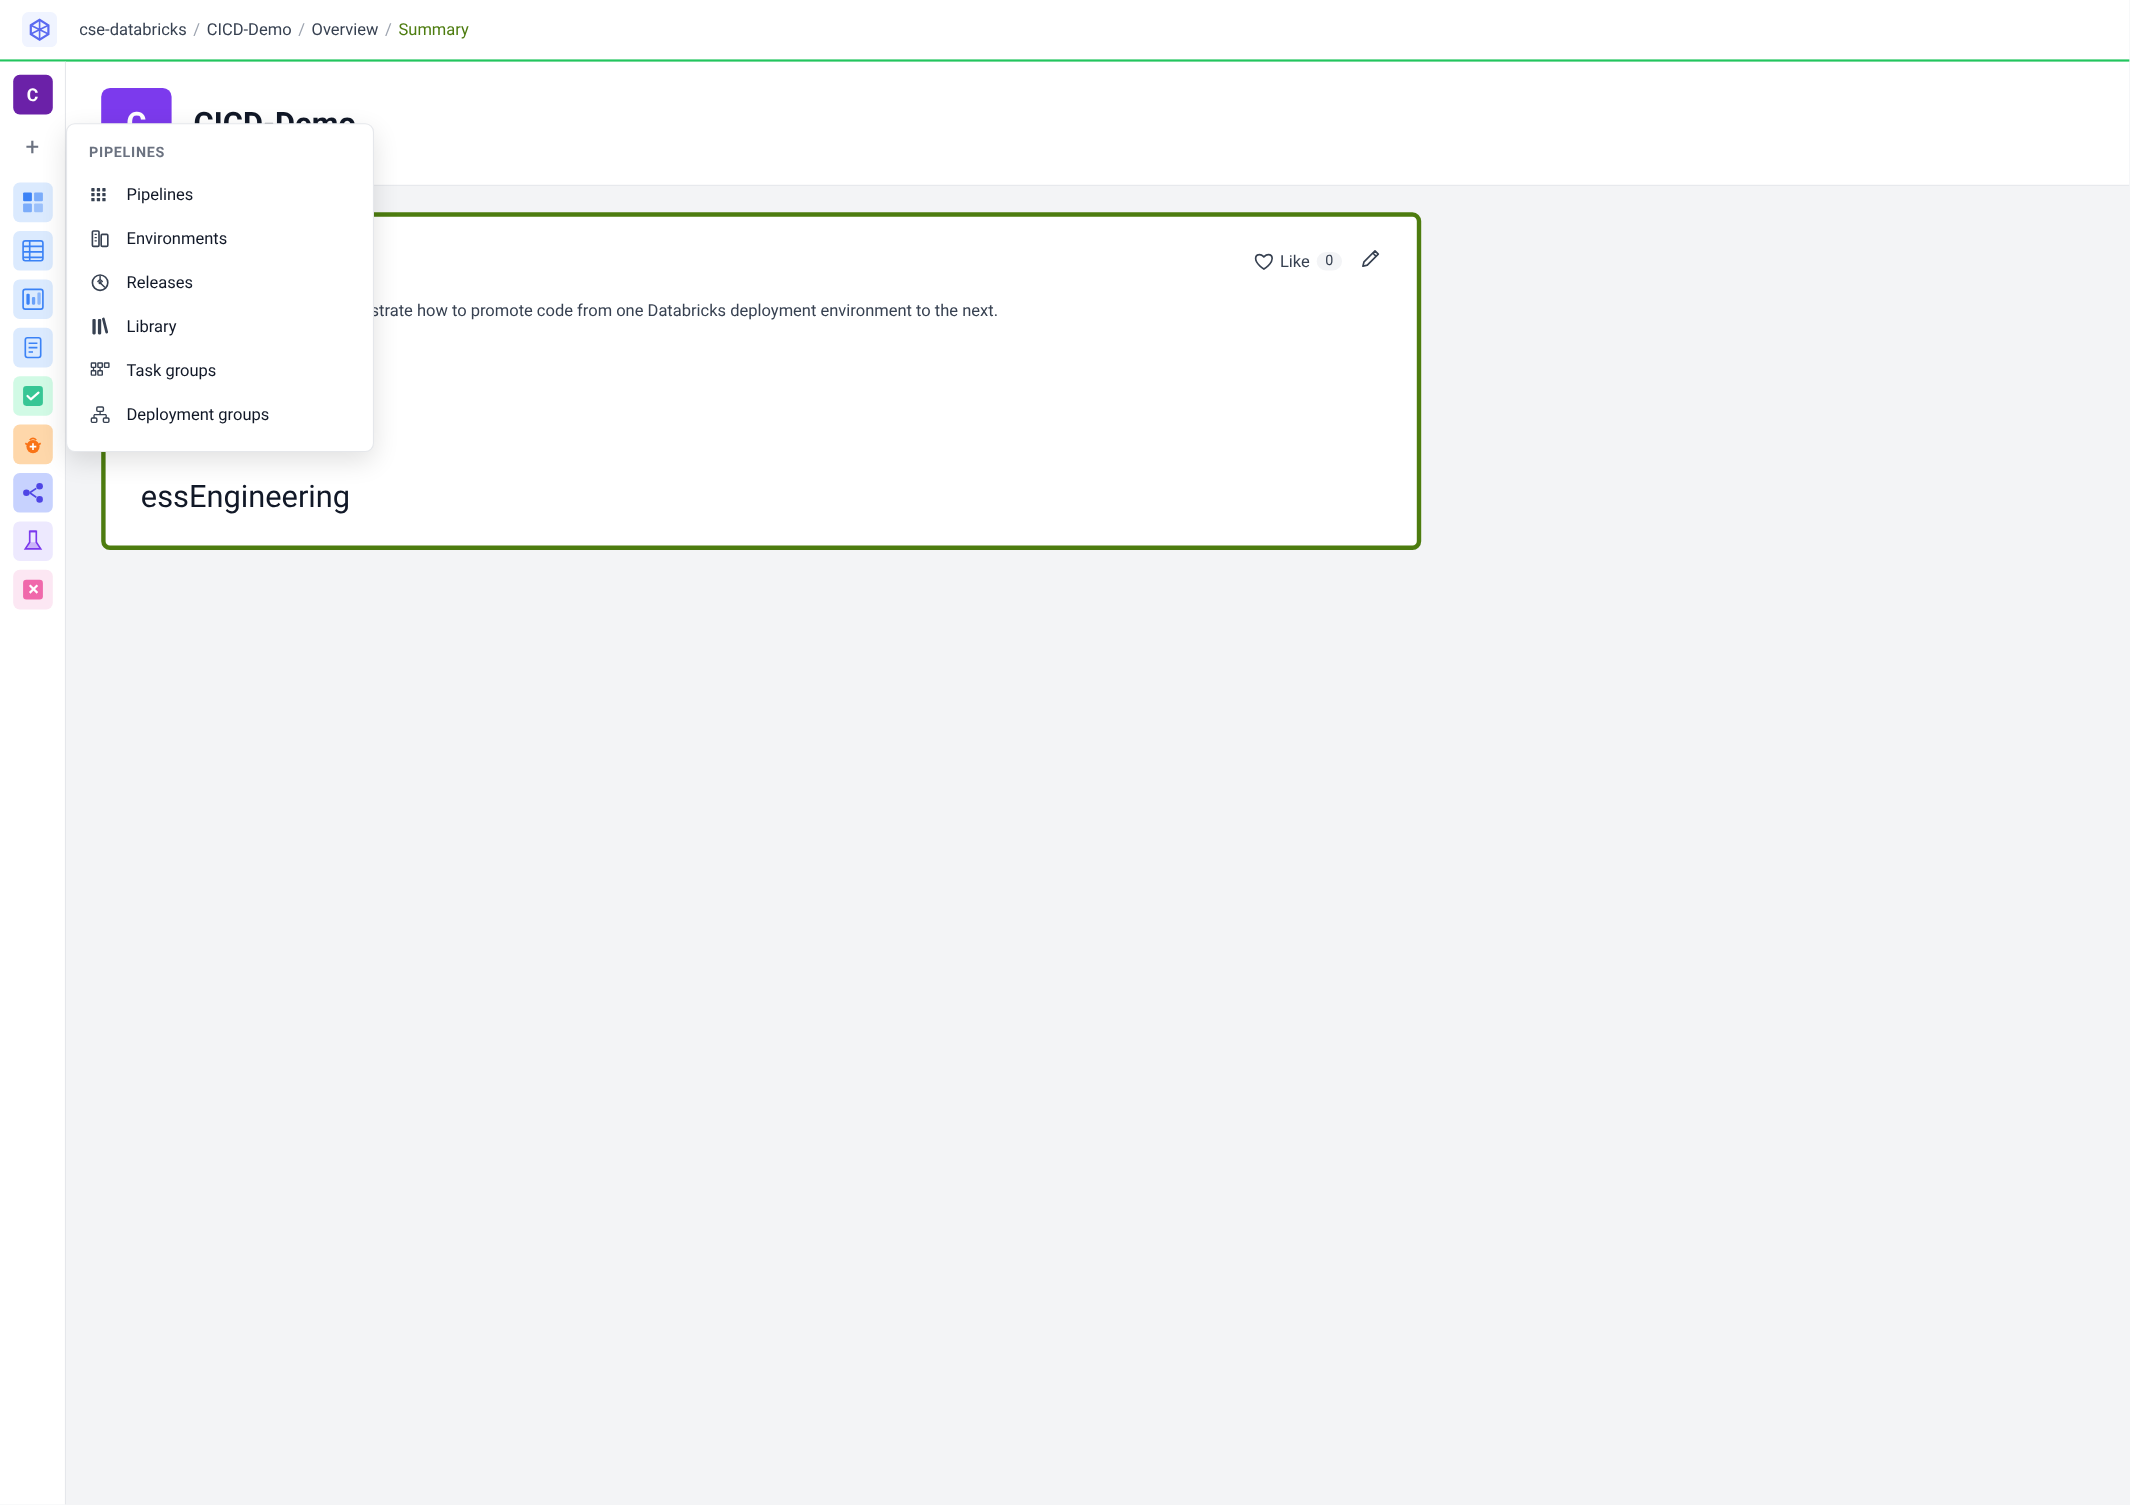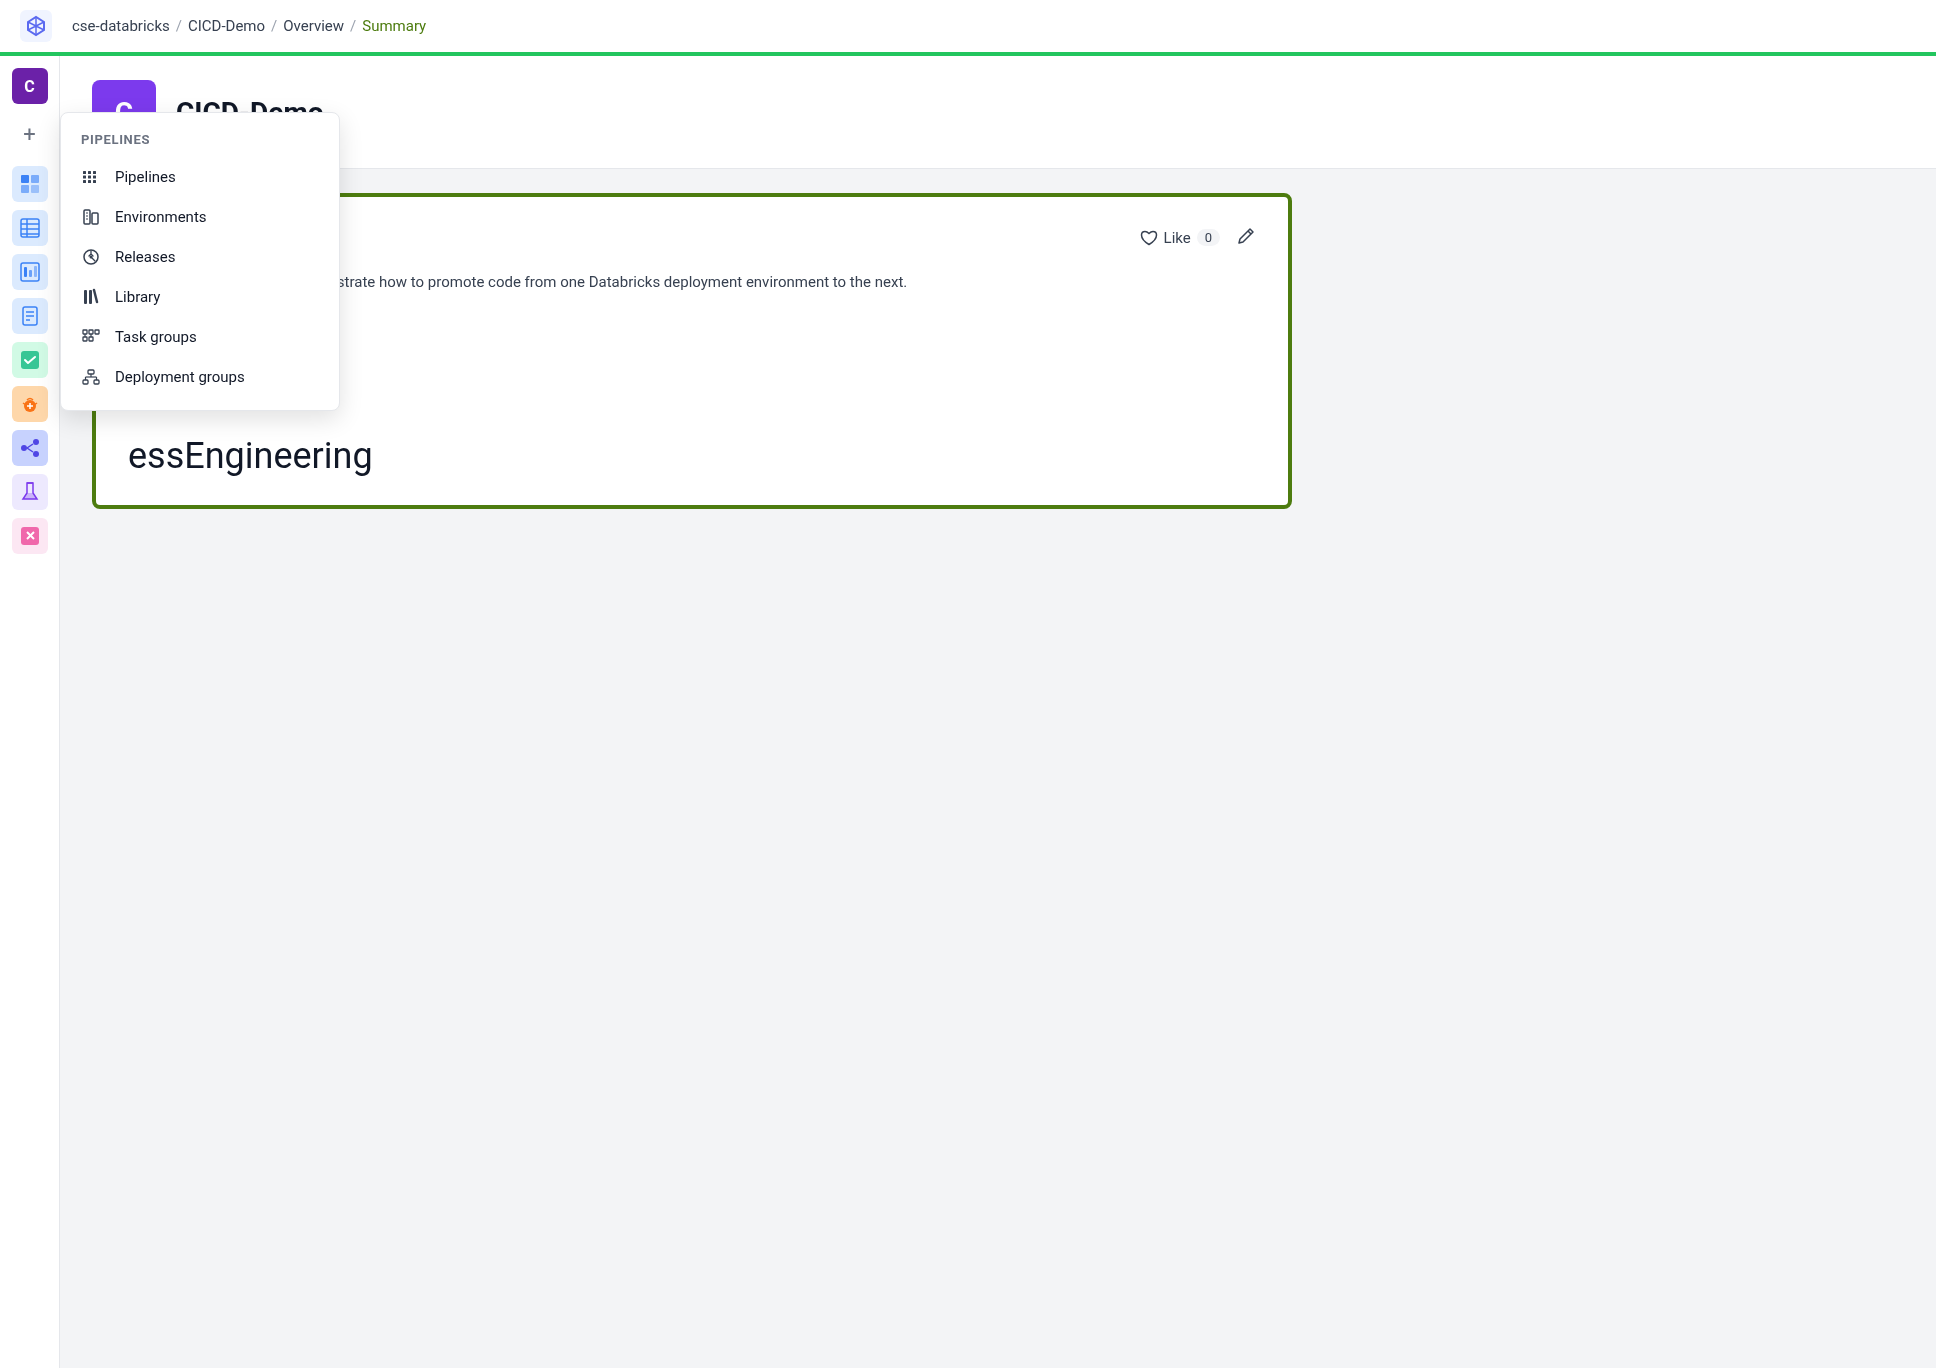--- a/index.html
+++ b/index.html
@@ -10,21 +10,21 @@
       height: 1368px;
       overflow: hidden;
       display: flex;
       flex-direction: column;
     }
 
     
     .top-bar {
       height: 56px;
       background: #ffffff;
-      border-bottom: 4px solid #22c55e;
+      border-bottom: 2px solid #22c55e;
       display: flex;
       align-items: center;
       padding: 0 20px;
       gap: 8px;
       position: relative;
       z-index: 10;
     }
     .top-bar-logo {
       width: 32px;
       height: 32px;
@@ -224,21 +224,21 @@
       gap: 8px;
       font-size: 15px;
       color: #374151;
       margin-bottom: 24px;
     }
     .readme-text {
       font-size: 15px;
       color: #374151;
     }
     .content-text-large {
-      font-size: 36px;
+      font-size: 28px;
       color: #111827;
       font-weight: 400;
     }
 
     
     .dropdown-overlay {
       position: absolute;
       left: 60px;
       top: 56px;
       z-index: 100;

